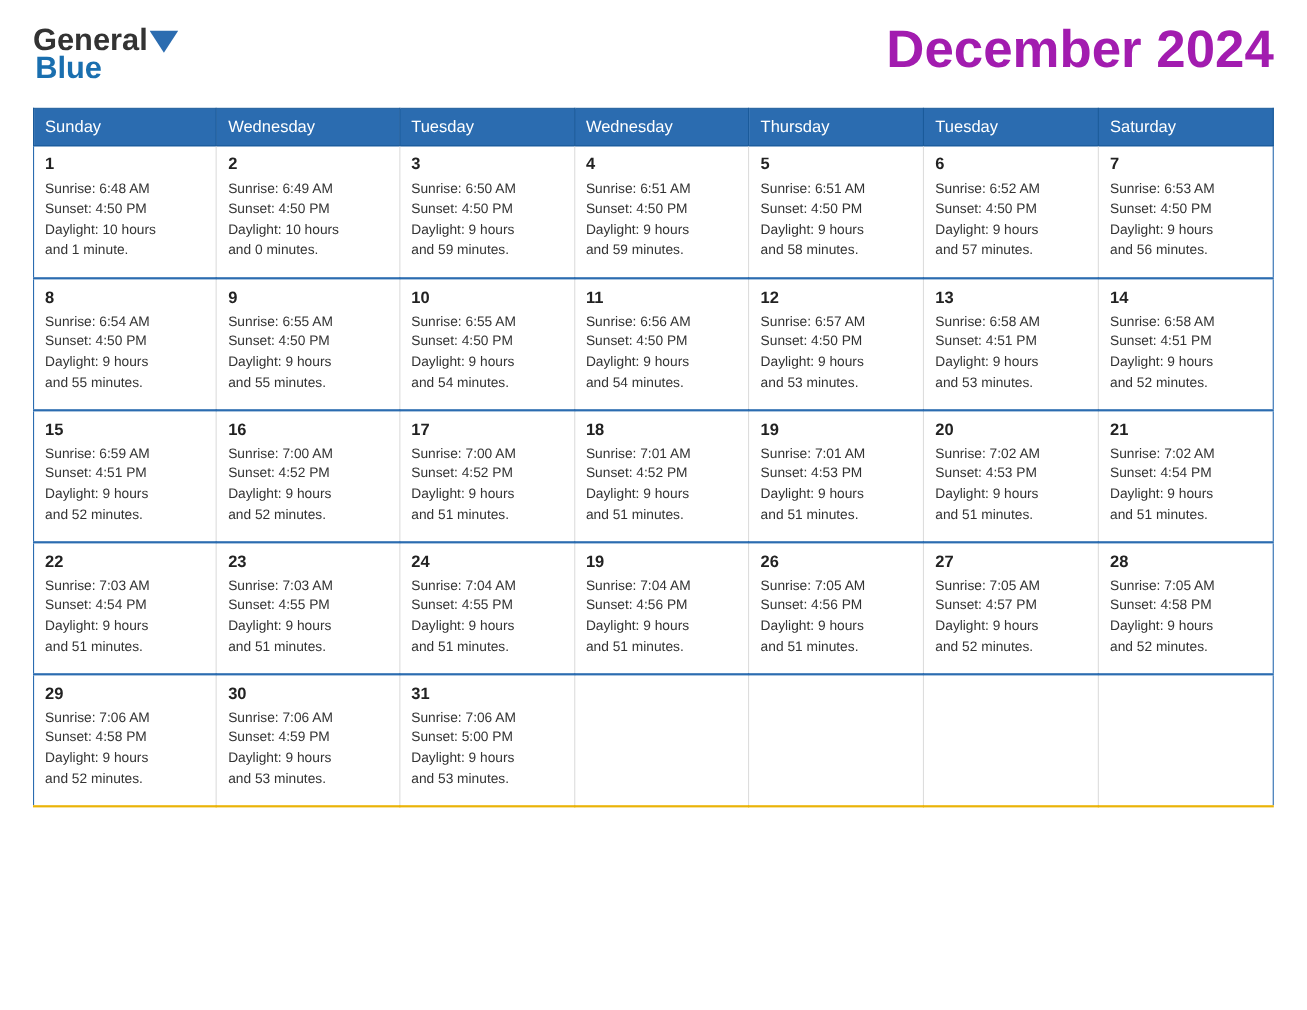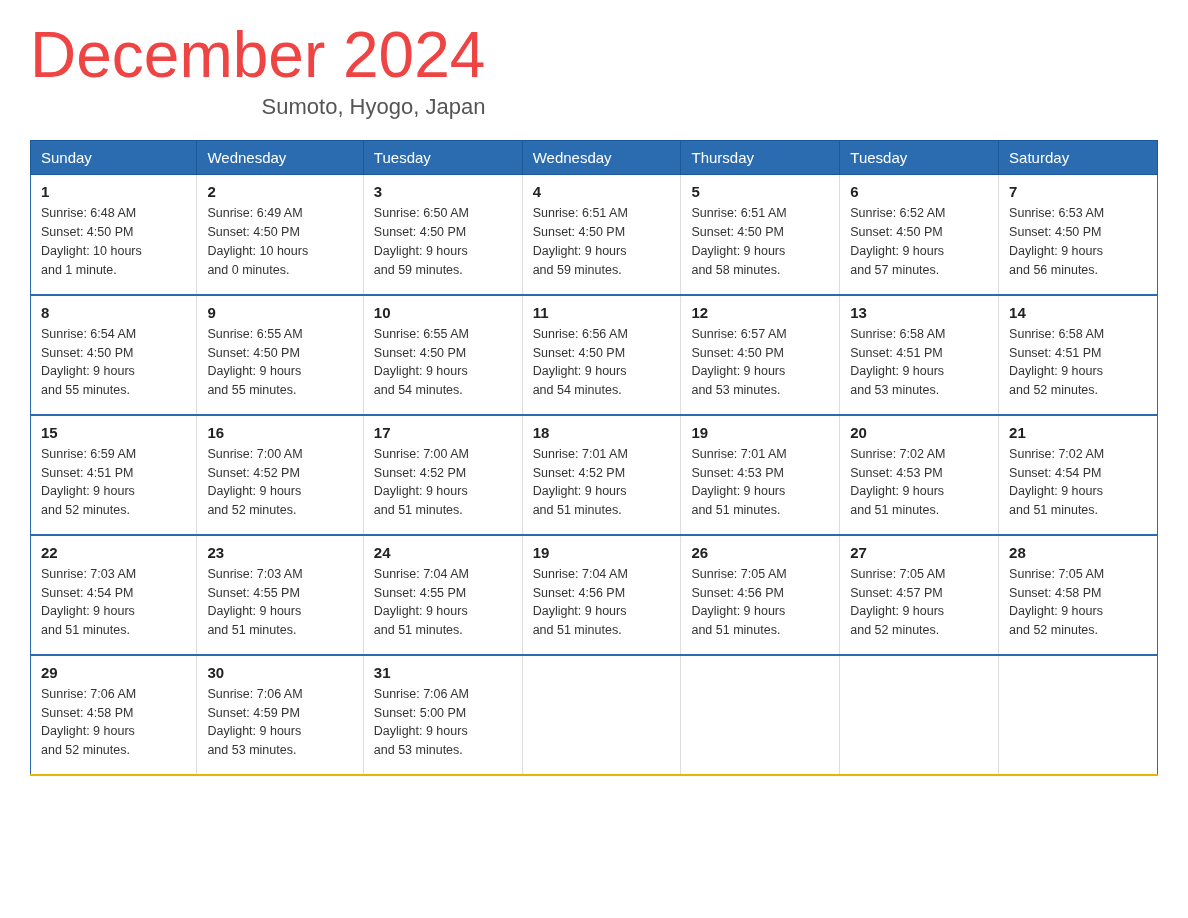--- a/index.html
+++ b/index.html
@@ -37,23 +37,23 @@
     }
     .logo-row2 {
       display: flex;
       align-items: center;
       margin-top: -6px;
     }
     .title-block {
       text-align: right;
     }
     .calendar-title {
-      font-size: 64px;
-      font-weight: normal;
-      color: #ef4444;
+      font-size: 48px;
+      font-weight: bold;
+      color: #a21caf;
       line-height: 1.1;
     }
     .calendar-subtitle {
       font-size: 22px;
       color: #555;
       margin-top: 4px;
     }
     table {
       width: 100%;
       border-collapse: collapse;
@@ -101,23 +101,33 @@
       background: #fff;
     }
     tbody tr:last-child {
       border-bottom: 2px solid #eab308;
     }
   </style>
 </head>
 <body>
 
 <div class="header">
+  <div class="logo-block">
+    <div class="logo-row1">
+      <span class="logo-text-general">General</span>
+      <svg width="26" height="26" viewBox="0 0 26 26" style="margin-left:2px;vertical-align:middle;margin-top:2px;">
+        <polygon points="0,4 26,4 13,24" fill="#2b6cb0"></polygon>
+      </svg>
+    </div>
+    <div class="logo-row2">
+      <span class="logo-text-blue" style="margin-left:2px;">Blue</span>
+    </div>
+  </div>
   <div class="title-block">
     <div class="calendar-title">December 2024</div>
-    <div class="calendar-subtitle">Sumoto, Hyogo, Japan</div>
   </div>
 </div>
 
 <table>
   <thead>
     <tr>
     <th>Sunday</th>
         <th>Wednesday</th>
         <th>Tuesday</th>
         <th>Wednesday</th>

